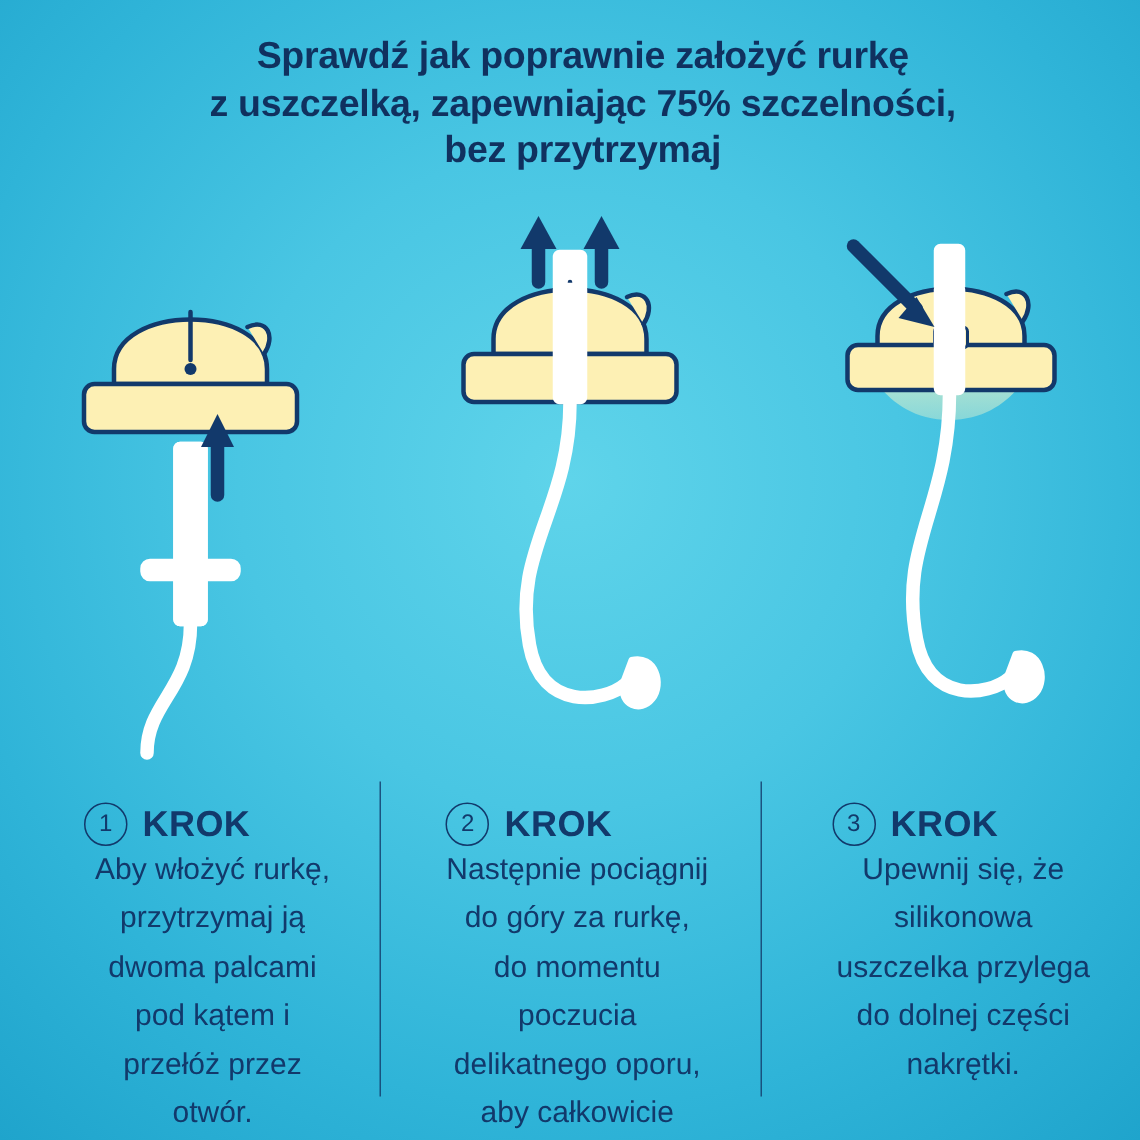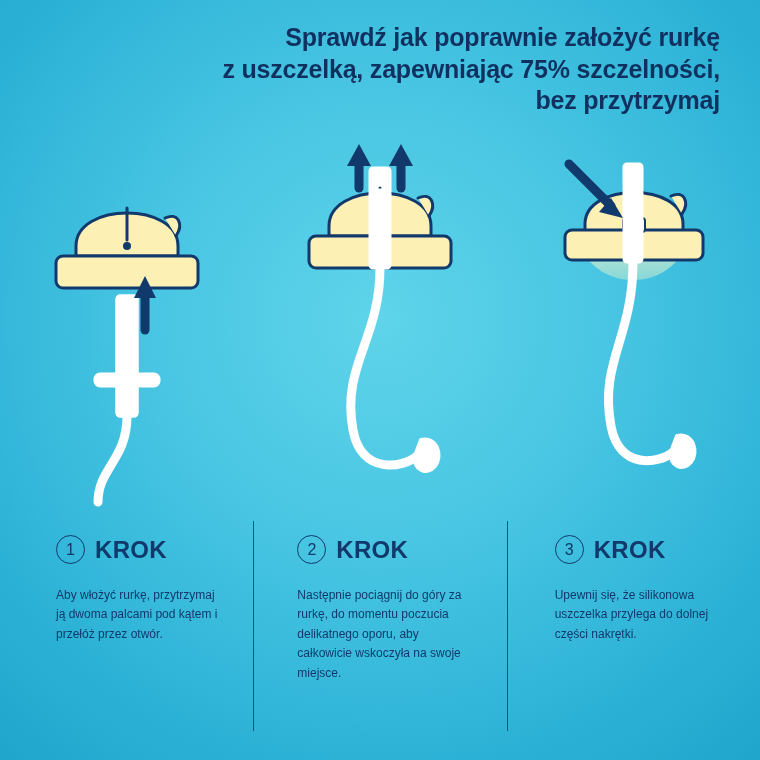--- a/index.html
+++ b/index.html
@@ -11,21 +11,21 @@
   #page{
     position:relative;
     width:760px;height:760px;
     background:radial-gradient(circle at 50% 42%, #5fd4ea 0%, #49c6e3 38%, #2fb4d8 72%, #1fa4cc 100%);
     box-sizing:border-box;
   }
   
   .heading{
     position:absolute;
     top:22px;left:57px;right:40px;
-    text-align:right;
+    text-align:center;
     color:#10315f;
     font-size:25px;
     font-weight:bold;
     line-height:1.26;
     letter-spacing:-0.2px;
   }
   .heading .line{display:block;}
   
   .panels{
     position:absolute;
@@ -78,26 +78,26 @@
     display:flex;align-items:center;justify-content:center;
     box-sizing:border-box;
   }
   .step-word{
     color:#12396b;
     font-size:24px;
     font-weight:bold;
     letter-spacing:.3px;
   }
   .step-text{
-    margin-top:22px;
     margin-left:30px;
     color:#12396b;
-    font-size:12px;
+    font-size:20px;
     line-height:1.62;
     max-width:175px;
+    text-align:center;
   }
   .step:nth-child(2) .step-head,
   .step:nth-child(2) .step-text{margin-left:18px;}
   .step:nth-child(3) .step-head,
   .step:nth-child(3) .step-text{margin-left:22px;}
 </style>
 </head>
 <body>
 
 <div id="page">

